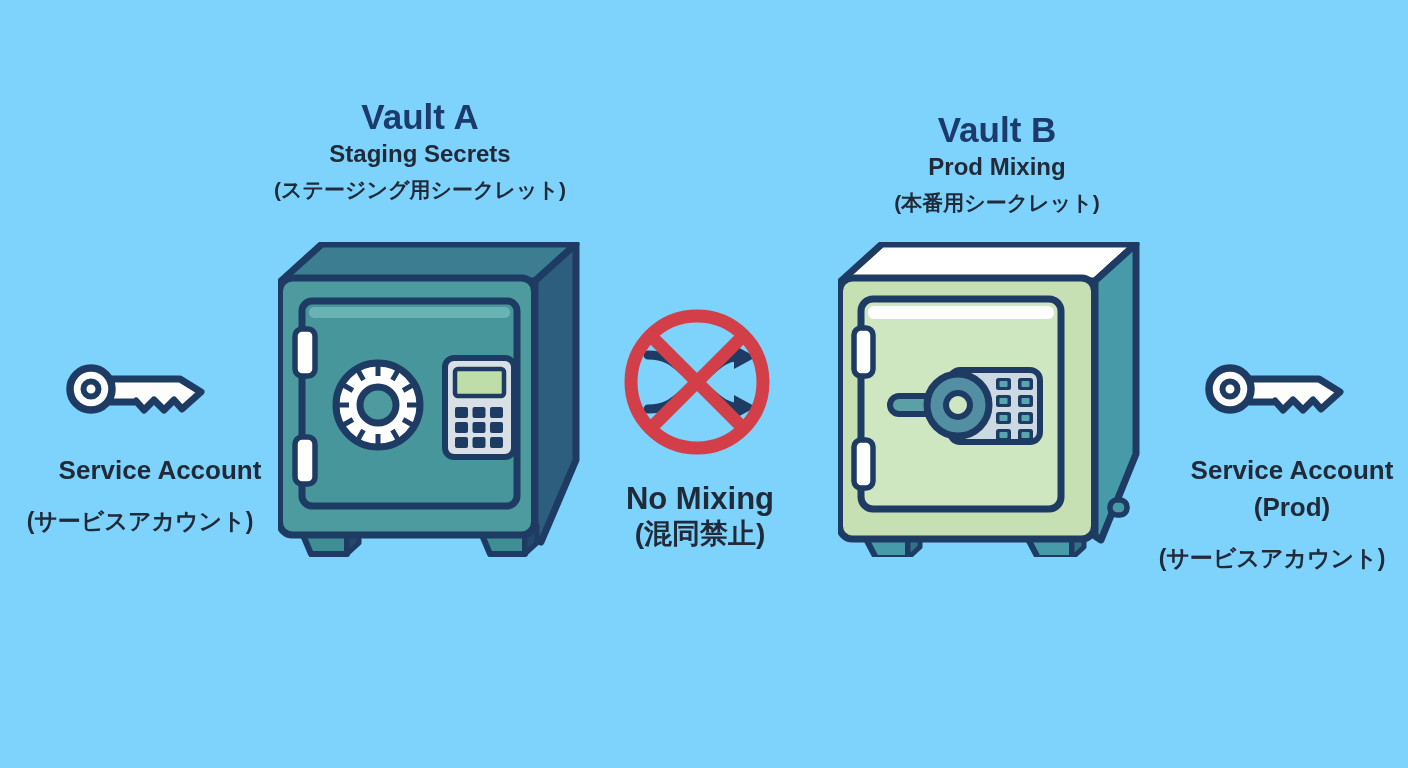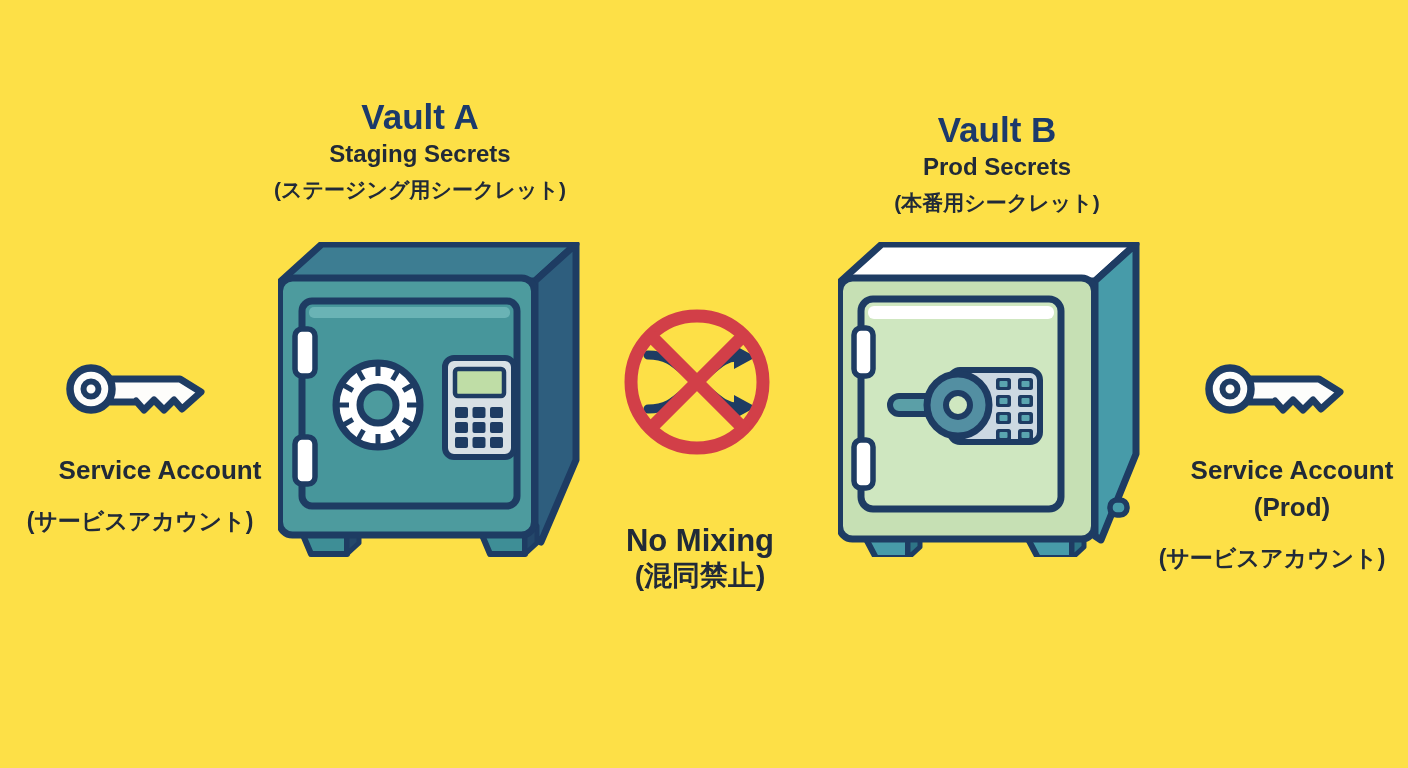--- a/index.html
+++ b/index.html
@@ -22,21 +22,21 @@
     --keypadB:#ccd8e2;
     --handle-circle:#538fa2;
     --handle-bar:#5b9fa7;
     --btn-teal:#5aa5b0;
     --red:#d23f48;
   }
   html,body{margin:0;padding:0;}
   .canvas{
     position:relative;
     width:1408px;height:768px;
-    background:#fde047;
+    background:#7dd3fc;
     overflow:hidden;
     font-family:"Liberation Sans","DejaVu Sans",sans-serif;
     font-weight:700;
     color:var(--text);
   }
   .abs{position:absolute;}
   .tc{text-align:center;}
   .vault-title{font-size:35px;line-height:40px;color:var(--heading);}
   .vault-subtitle{font-size:24px;line-height:34px;}
   .vault-subtitle-ja{font-size:21px;line-height:38px;}
@@ -44,38 +44,38 @@
   .title-b{left:747px;top:110px;width:500px;}
   .svg-vault-a{left:278px;top:242px;width:322px;height:315px;}
   .svg-vault-b{left:838px;top:242px;width:322px;height:315px;}
   .svg-nomix{left:618px;top:303px;width:158px;height:158px;}
   .svg-key-left{left:66px;top:355px;width:140px;height:68px;}
   .svg-key-right{left:1205px;top:355px;width:140px;height:68px;}
   .key-label-left{left:0;top:452px;width:280px;}
   .key-label-right{left:1132px;top:452px;width:280px;}
   .key-line{font-size:26px;line-height:37px;margin-left:40px;}
   .key-line-ja{font-size:23px;line-height:33px;margin-top:16px;}
-  .nomix-label{left:590px;top:481px;width:220px;margin-top:42px;}
+  .nomix-label{left:590px;top:481px;width:220px;}
   .nomix-en{font-size:31px;line-height:36px;}
   .nomix-ja{font-size:28px;line-height:34px;}
 </style>
 </head>
 <body>
 
 <div class="canvas">
 
   <div class="abs tc title-a">
     <div class="vault-title">Vault A</div>
     <div class="vault-subtitle">Staging Secrets</div>
     <div class="vault-subtitle-ja">(ステージング用シークレット)</div>
   </div>
 
   <div class="abs tc title-b">
     <div class="vault-title">Vault B</div>
-    <div class="vault-subtitle">Prod Secrets</div>
+    <div class="vault-subtitle">Prod Mixing</div>
     <div class="vault-subtitle-ja">(本番用シークレット)</div>
   </div>
 
   <svg class="abs svg-key-left" viewBox="0 0 140 68" aria-hidden="true">
     <g stroke="var(--navy)" stroke-linejoin="round" fill="#fdfdfb">
       <path d="M44,24 L114,24 L135,37 L116,54 L108,45 L98,55 L88,45 L78,55 L70,46 L70,47 L44,47 Z" stroke-width="7"></path>
       <circle cx="25" cy="34" r="21" stroke-width="7.5"></circle>
       <circle cx="25" cy="34" r="7.5" stroke-width="6"></circle>
     </g>
   </svg>

